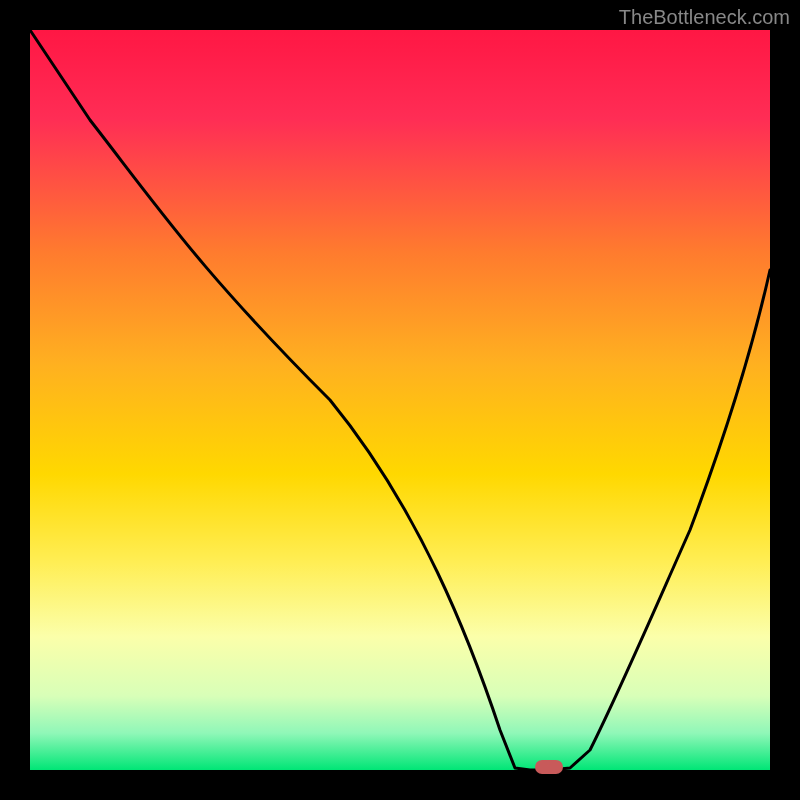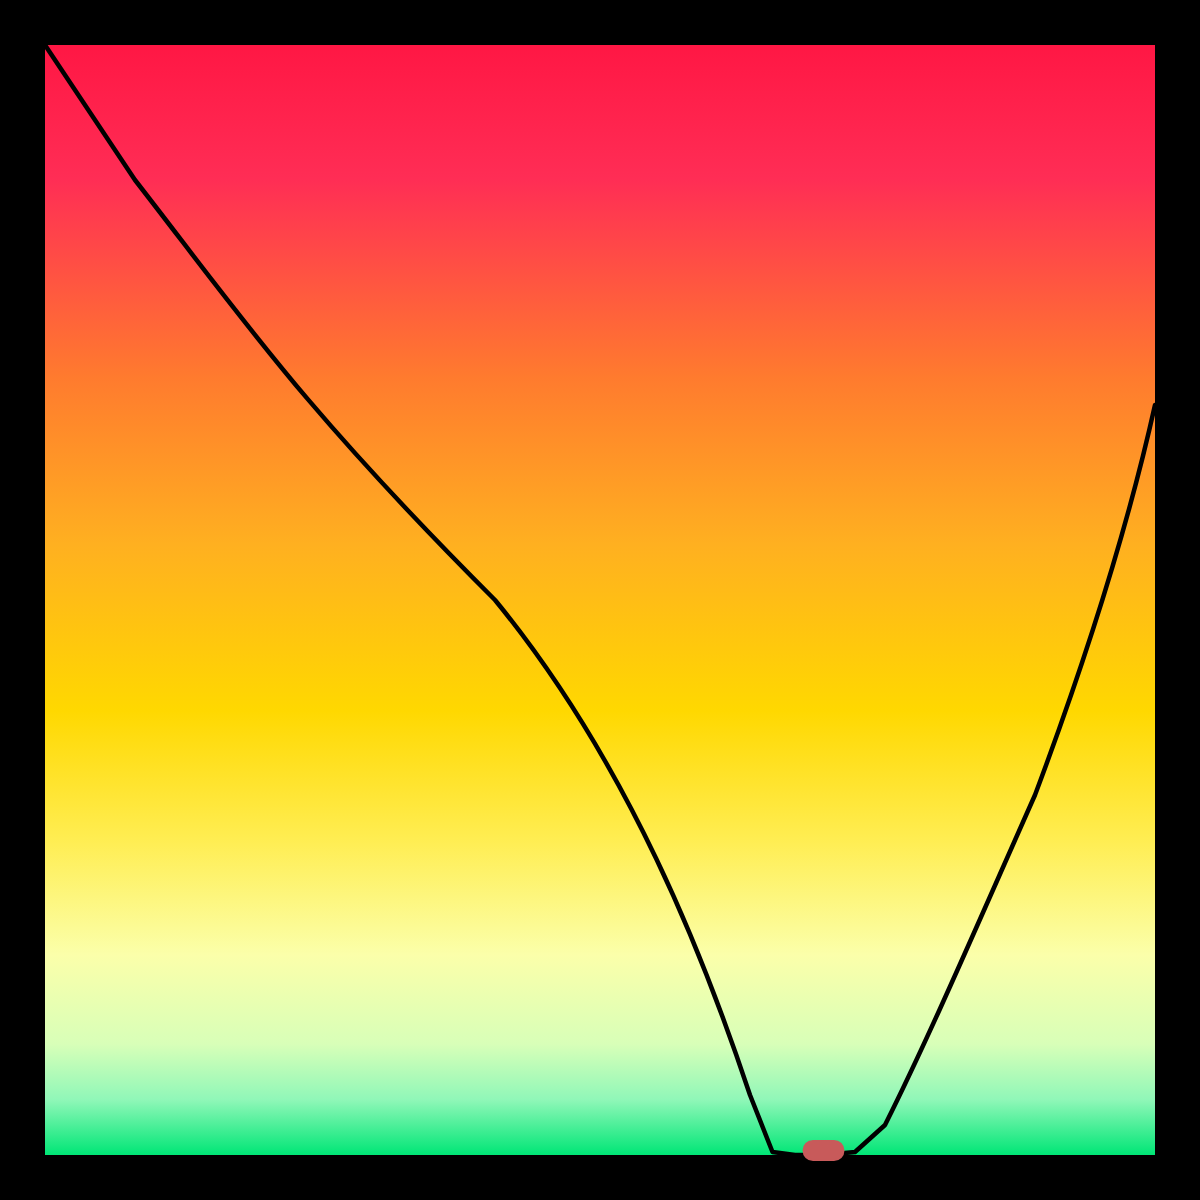--- a/index.html
+++ b/index.html
@@ -25,20 +25,21 @@
     z-index: 10;
   }
   svg {
     display: block;
   }
 </style>
 </head>
 <body>
 
 <div class="container">
+  <div class="watermark">TheBottleneck.com</div>
 
   <svg width="800" height="800" viewBox="0 0 800 800">
     <defs>
       <linearGradient id="bg-grad" x1="0" y1="0" x2="0" y2="1">
         <stop offset="0%" stop-color="#ff1744"></stop>
         <stop offset="12%" stop-color="#ff2d55"></stop>
         <stop offset="30%" stop-color="#ff7b2e"></stop>
         <stop offset="45%" stop-color="#ffb020"></stop>
         <stop offset="60%" stop-color="#ffd800"></stop>
         <stop offset="72%" stop-color="#ffee55"></stop>

